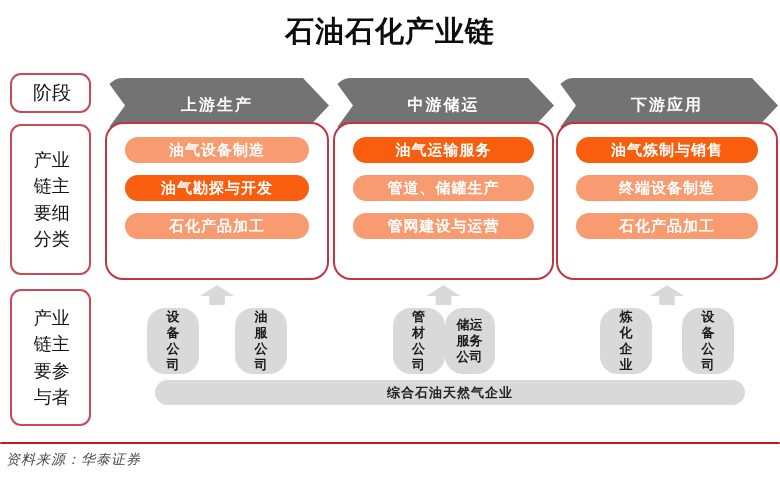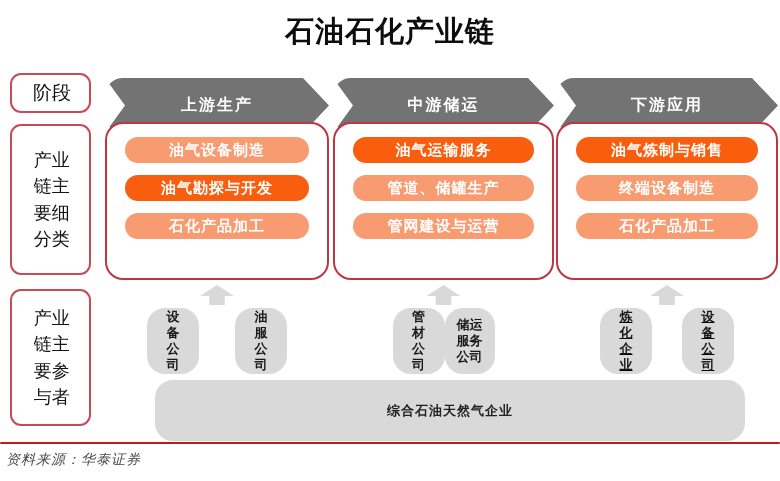--- a/index.html
+++ b/index.html
@@ -104,21 +104,21 @@
   .prow {
     position: absolute;
     top: 238px; left: 0; right: 0;
     height: 66px;
     display: flex;
     align-items: stretch;
     justify-content: center;
   }
   .prow.gap-lg { gap: 36px; }
   .prow.gap-md { }
-  .prow.gap-sm { gap: 30px; text-decoration: underline; }
+  .prow.gap-sm { gap: 30px; }
 
   .pbox {
     height: 66px;
     background: #d9d9d9;
     display: flex;
     align-items: center;
     justify-content: center;
     color: #1a1a1a;
     font-size: 13px;
     font-weight: bold;
@@ -129,21 +129,21 @@
     word-break: break-all;
     text-align: center;
     line-height: 1.25;
   }
   .pbox.narrow .vtxt { width: 1.1em; }
   .pbox.wide   .vtxt { width: 2.2em; }
 
   .bottom-bar {
     position: absolute;
     left: 155px; top: 380px;
-    width: 590px; height: 61px;
+    width: 590px; height: 25px;
     background: #d9d9d9;
     display: flex;
     align-items: center;
     justify-content: center;
     font-size: 13px;
     font-weight: bold;
     color: #222222;
     letter-spacing: 1px;
   }
 

